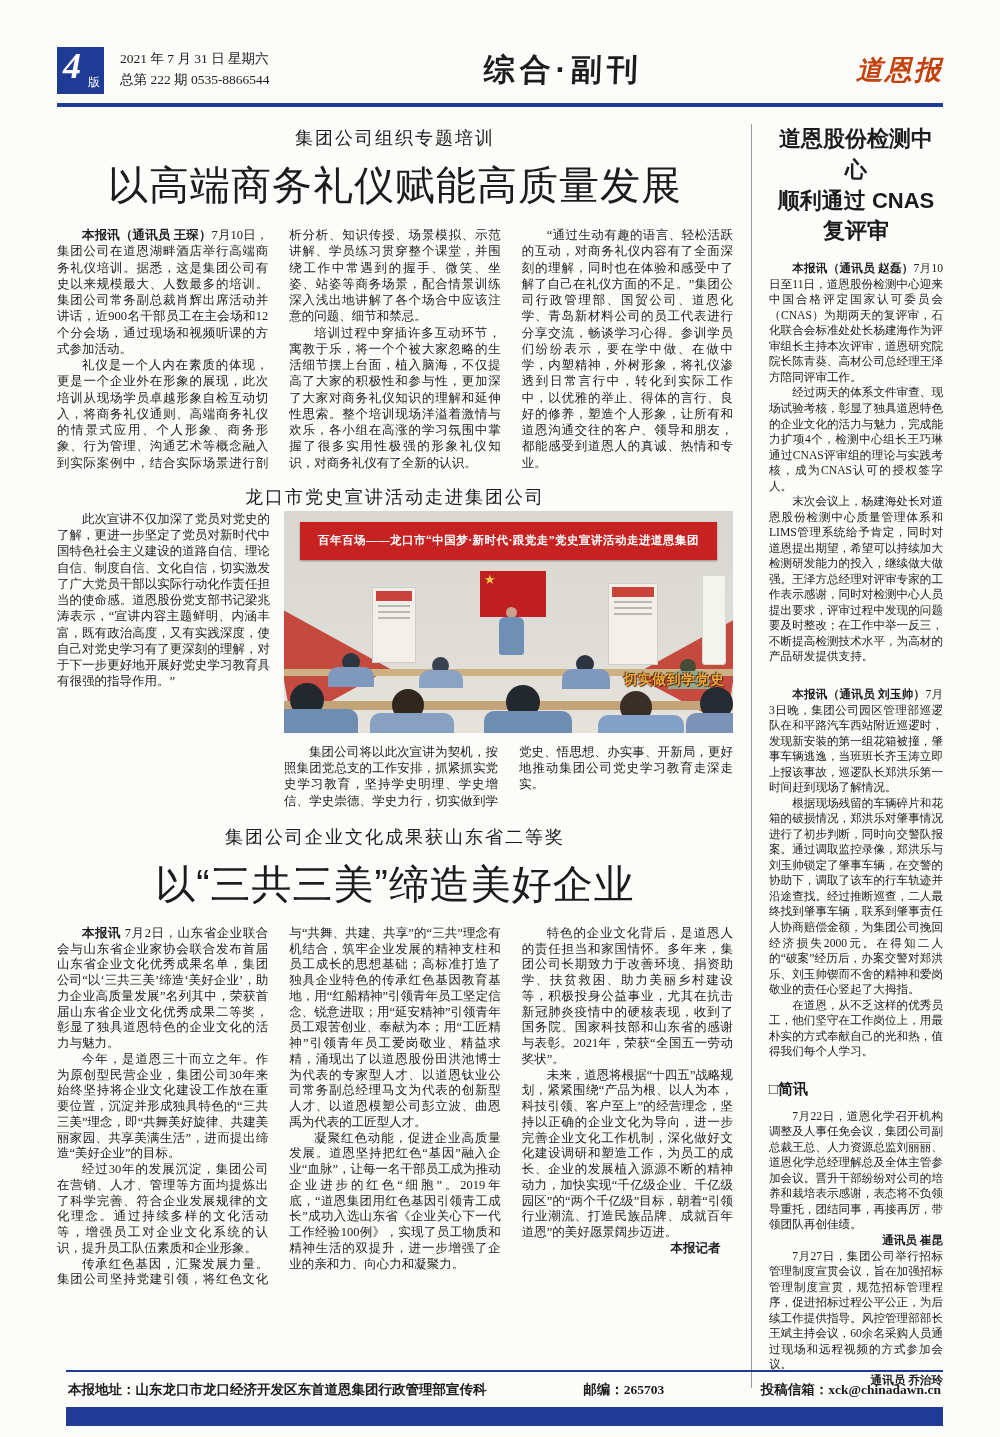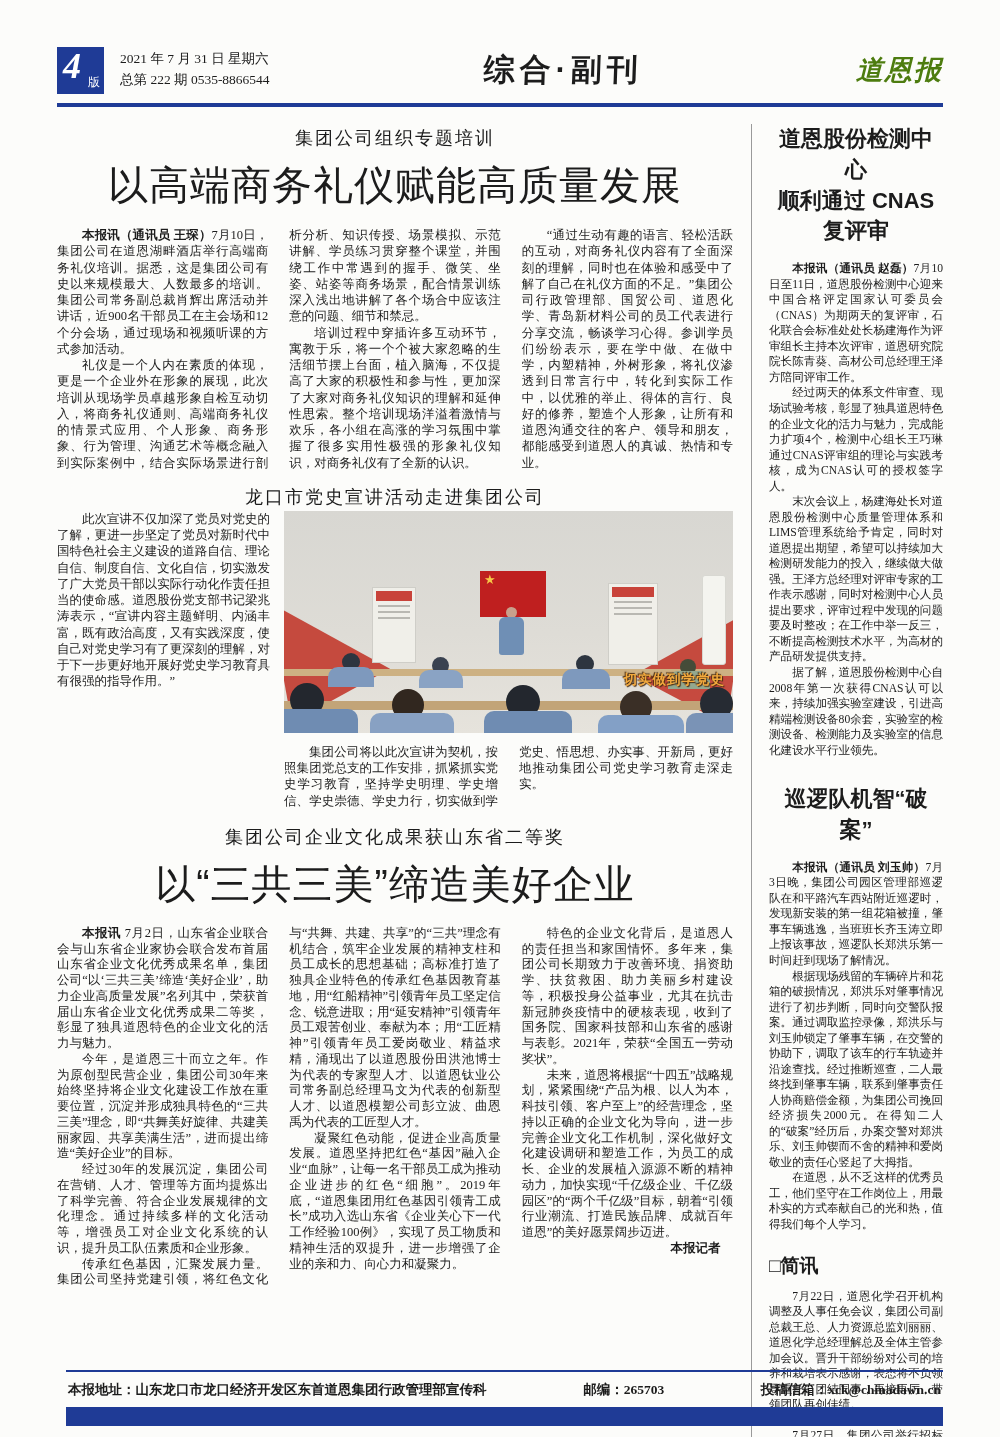--- a/index.html
+++ b/index.html
@@ -11,21 +11,21 @@
   .page { position:absolute; inset:0; padding:44px 57px 92px; }
 
   
   .hdr { display:flex; align-items:center; height:52px; }
   .edbox { width:47px; height:47px; background:#1f3b96; color:#fff; position:relative; flex:0 0 auto; }
   .edbox .num { position:absolute; left:6px; top:-2px; font-size:36px; font-style:italic; font-weight:bold; }
   .edbox .lab { position:absolute; right:4px; bottom:3px; font-size:12px; }
   .dateblk { margin-left:16px; font-size:13.5px; line-height:1.55; white-space:nowrap; }
   .secttl { flex:1; text-align:center; font-family:"Liberation Sans","DejaVu Sans",sans-serif;
             font-weight:900; font-size:31px; letter-spacing:5px; transform:skewX(-2deg); }
-  .masthead { color:#4d7c0f; font-weight:900; font-size:27px; letter-spacing:2px;
+  .masthead { color:#c2410c; font-weight:900; font-size:27px; letter-spacing:2px;
               font-style:italic; white-space:nowrap; }
   .hdr-rule { height:4px; background:#1f3b96; margin-top:7px; }
 
   
   .main { display:flex; margin-top:13px;gap:8px; }
   .leftcol { width:676px; flex:0 0 auto; }
   .vdiv { width:1px; background:#9a9a9a; margin:4px 9px 0 10px; }
   .rightcol { flex:1; min-width:0; }
 
   .kicker { text-align:center; font-size:18px; letter-spacing:2px; margin-top:6px; }
@@ -72,21 +72,21 @@
   .below-photo { margin-top:11px; }
   .byline-right { text-align:right; font-weight:bold; text-indent:0 !important; padding-right:1em; }
 
   
   .r-title { text-align:center; font-family:"Liberation Sans","DejaVu Sans",sans-serif;
              font-weight:900; font-size:22px; line-height:1.4; margin:4px 0 14px; }
   .r-body { font-size:11.6px; line-height:1.34; text-align:justify; }
   .r-body p { text-indent:2em; }
   .r-gap { height:22px; }
   .briefs-hd { font-family:"Liberation Sans","DejaVu Sans",sans-serif; font-weight:bold;
-               font-size:19px; margin:20px 0 10px; }
+               font-size:15px; margin:20px 0 10px; }
   .brief-by { text-align:right; font-weight:bold; text-indent:0 !important; }
 
   
   .footer { position:absolute; left:57px; right:57px; bottom:11px;margin-left:9px; }
   .f-rule { height:2px; background:#1f3b96; }
   .f-row { display:flex; justify-content:space-between; align-items:center;
            font-weight:bold; font-size:13.5px; padding:9px 2px 8px; white-space:nowrap; }
   .f-bar { height:19px; background:#1f3b96; }
 </style>
 </head>
@@ -142,20 +142,21 @@
               <div class="ph-poster" style="left:324px;top:72px;width:50px;height:82px;">
                 <div class="pst-hd"></div>
                 <div class="pst-ln"></div>
                 <div class="pst-ln"></div>
                 <div class="pst-ln"></div>
               </div>
               <div class="ph-flag">
                   <span class="emb">★</span>
                 </div>
               <div class="ph-ac"></div>
+              <div class="ph-banner">百年百场——龙口市“中国梦·新时代·跟党走”党史宣讲活动走进道恩集团</div>
               <div class="ph-speaker-head"></div>
               <div class="ph-speaker-body"></div>
               <div class="ph-desk" style="left:0;top:158px;width:449px;height:7px;"></div>
               <div class="ph-desk" style="left:0;top:190px;width:449px;height:9px;background:#c2a478;"></div>
               <div class="ph-head" style="left:58px;top:142px;width:18px;height:18px;background:#2d3540;"></div>
               <div class="ph-sh" style="left:44px;top:156px;width:46px;height:20px;background:#7e99bd;"></div>
               <div class="ph-head" style="left:148px;top:146px;width:17px;height:17px;background:#3a4250;"></div>
               <div class="ph-sh" style="left:135px;top:159px;width:44px;height:18px;background:#8aa3c4;"></div>
               <div class="ph-head" style="left:292px;top:144px;width:18px;height:18px;background:#2d3540;"></div>
               <div class="ph-sh" style="left:278px;top:158px;width:48px;height:20px;background:#7e99bd;"></div>
@@ -202,28 +203,26 @@
 
       <div>
         <div class="r-title">
           <div>道恩股份检测中心</div>
           <div>顺利通过 CNAS 复评审</div>
         </div>
         <div class="r-body">
           <p><b class="lead">本报讯（通讯员 赵磊）</b><span>7月10日至11日，道恩股份检测中心迎来中国合格评定国家认可委员会（CNAS）为期两天的复评审，石化联合会标准处处长杨建海作为评审组长主持本次评审，道恩研究院院长陈青葵、高材公司总经理王泽方陪同评审工作。</span></p>
           <p>经过两天的体系文件审查、现场试验考核，彰显了独具道恩特色的企业文化的活力与魅力，完成能力扩项4个，检测中心组长王巧琳通过CNAS评审组的理论与实践考核，成为CNAS认可的授权签字人。</p>
           <p>末次会议上，杨建海处长对道恩股份检测中心质量管理体系和LIMS管理系统给予肯定，同时对道恩提出期望，希望可以持续加大检测研发能力的投入，继续做大做强。王泽方总经理对评审专家的工作表示感谢，同时对检测中心人员提出要求，评审过程中发现的问题要及时整改；在工作中举一反三，不断提高检测技术水平，为高材的产品研发提供支持。</p>
-          <p>据了解，道恩股份检测中心自2008年第一次获得CNAS认可以来，持续加强实验室建设，引进高精端检测设备80余套，实验室的检测设备、检测能力及实验室的信息化建设水平行业领先。</p>
         </div>
       </div>
 
       <div class="r-gap"></div>
 
       <div>
-        <div class="r-title">巡逻队机智“破案”</div>
         <div class="r-body">
           <p><b class="lead">本报讯（通讯员 刘玉帅）</b><span>7月3日晚，集团公司园区管理部巡逻队在和平路汽车西站附近巡逻时，发现新安装的第一组花箱被撞，肇事车辆逃逸，当班班长齐玉涛立即上报该事故，巡逻队长郑洪乐第一时间赶到现场了解情况。</span></p>
           <p>根据现场残留的车辆碎片和花箱的破损情况，郑洪乐对肇事情况进行了初步判断，同时向交警队报案。通过调取监控录像，郑洪乐与刘玉帅锁定了肇事车辆，在交警的协助下，调取了该车的行车轨迹并沿途查找。经过推断巡查，二人最终找到肇事车辆，联系到肇事责任人协商赔偿金额，为集团公司挽回经济损失2000元。在得知二人的“破案”经历后，办案交警对郑洪乐、刘玉帅锲而不舍的精神和爱岗敬业的责任心竖起了大拇指。</p>
           <p>在道恩，从不乏这样的优秀员工，他们坚守在工作岗位上，用最朴实的方式奉献自己的光和热，值得我们每个人学习。</p>
         </div>
       </div>
 
       <div>
         <div class="briefs-hd">□简讯</div>
         <div class="r-body">

